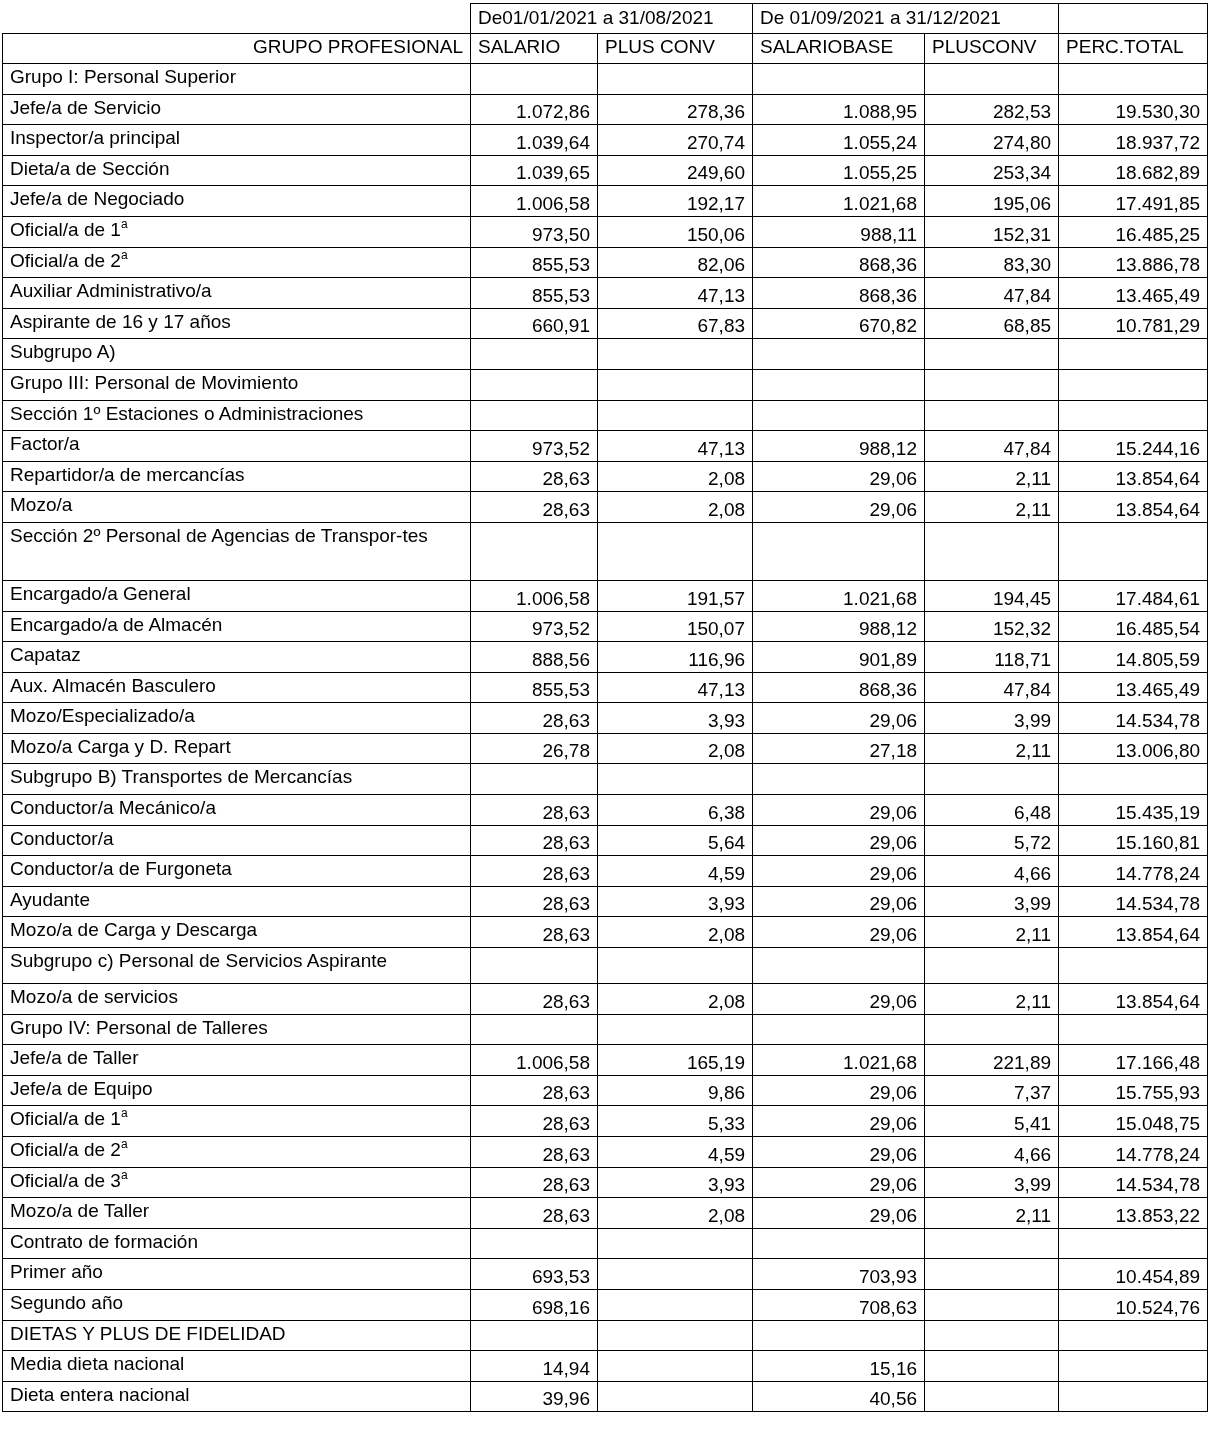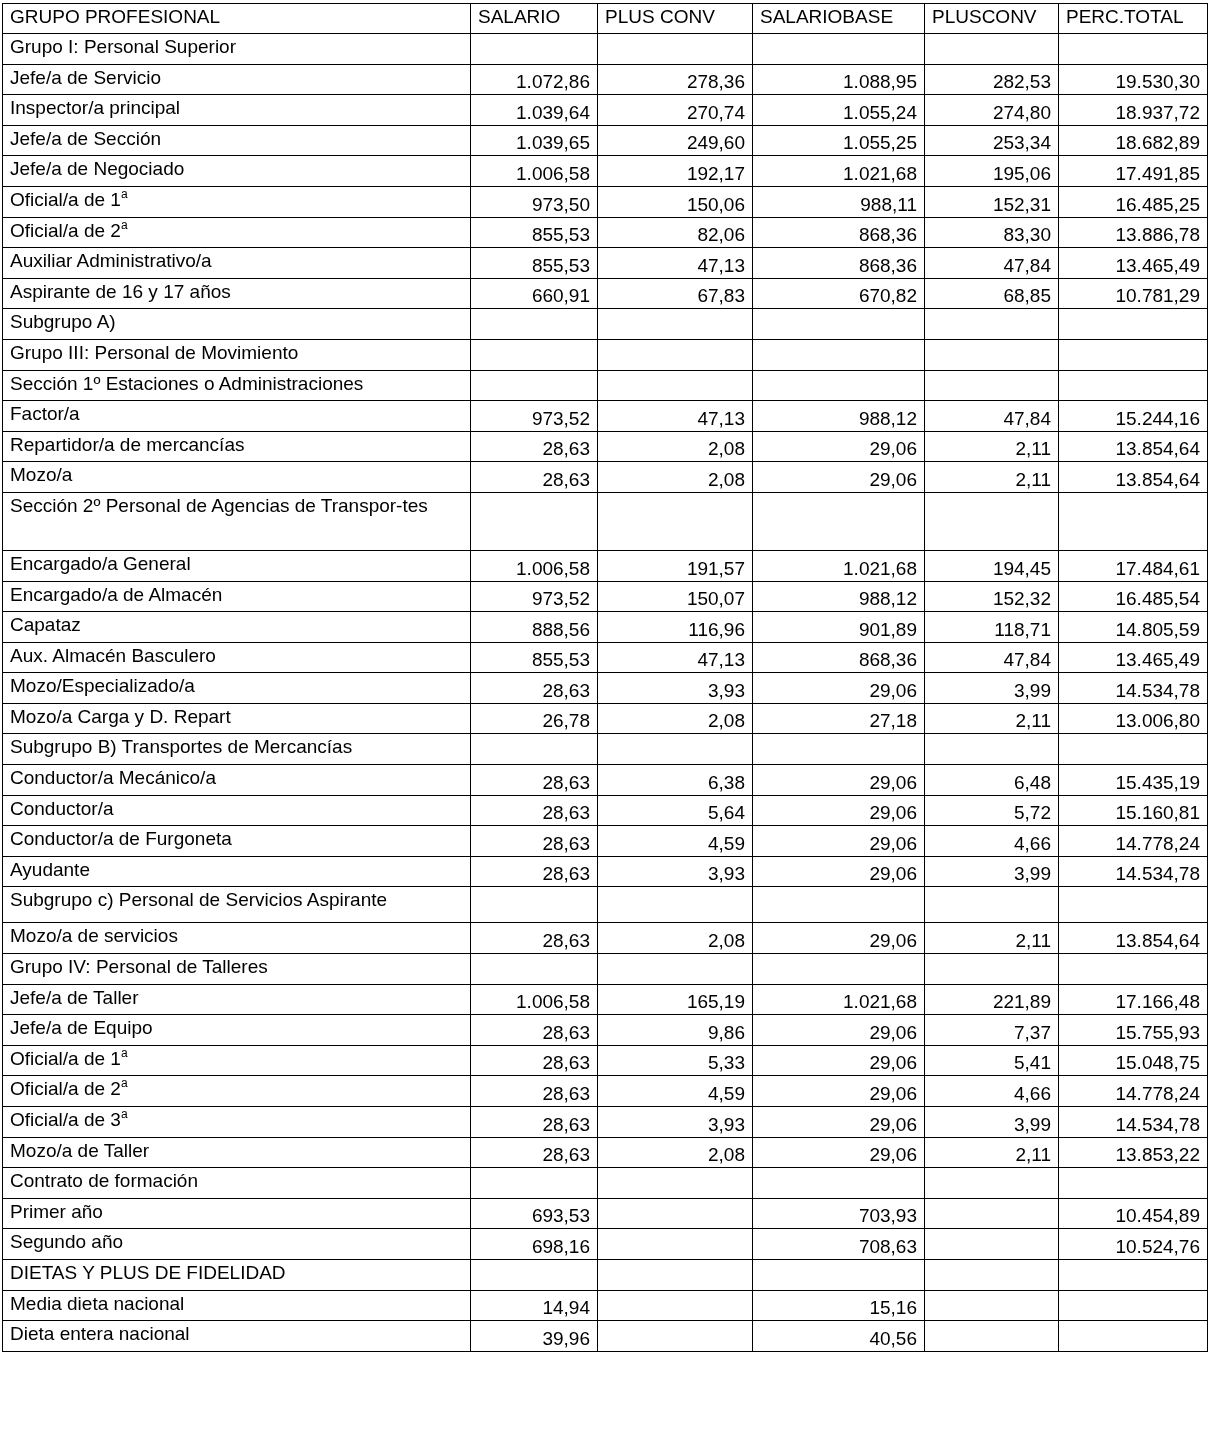--- a/index.html
+++ b/index.html
@@ -12,37 +12,43 @@
   table.sal td.gray-left { border-left-color: #808080; }
   col.c0 { width: 468px; } col.c1 { width: 127px; } col.c2 { width: 155px; }
   col.c3 { width: 172px; } col.c4 { width: 134px; } col.c5 { width: 149px; }
   tr.row td { height: 27.6px; }
   tr.row td.num { text-align: right; vertical-align: bottom; padding-bottom: 1px; }
   tr.row td.label { padding-top: 2px; }
   tr.tall td { height: 55px; }
   tr.tall td.label { white-space: normal; text-align: justify; text-align-last: left; }
   tr.hdr1 td { height: 26px; padding-top: 3px; }
   tr.hdr2 td { height: 27px; padding-top: 2px; }
-  tr.hdr2 td.center { text-align: left; }
+  tr.hdr2 td.center { text-align: right; }
   tr.hdr1 td.top-open { border-top: none; border-left: none; }
   sup { font-size: 12px; vertical-align: 8px; line-height: 0; }
 </style>
 </head>
 <body>
 
 <table class="sal">
   <colgroup>
     <col class="c0">
       <col class="c1">
       <col class="c2">
       <col class="c3">
       <col class="c4">
       <col class="c5">
   </colgroup>
   <thead>
+    <tr class="hdr1">
+      <td class="top-open"></td>
+      <td colspan="2">De01/01/2021 a 31/08/2021</td>
+      <td colspan="2">De 01/09/2021 a 31/12/2021</td>
+      <td></td>
+    </tr>
     <tr class="hdr2">
       <td class="center">GRUPO PROFESIONAL</td>
       <td>SALARIO</td>
       <td>PLUS CONV</td>
       <td>SALARIOBASE</td>
       <td class="gray-left">PLUSCONV</td>
       <td class="gray-left">PERC.TOTAL</td>
     </tr>
   </thead>
   <tbody id="tbody">
@@ -64,21 +70,21 @@
       </tr>
       <tr class="row">
         <td class="label"><span>Inspector/a principal</span></td>
         <td class="num">1.039,64</td>
         <td class="num">270,74</td>
         <td class="num">1.055,24</td>
         <td class="num gray-left">274,80</td>
         <td class="num gray-left">18.937,72</td>
       </tr>
       <tr class="row">
-        <td class="label"><span>Jefe/a de Sección</span></td>
+        <td class="label"><span>Dieta/a de Sección</span></td>
         <td class="num">1.039,65</td>
         <td class="num">249,60</td>
         <td class="num">1.055,25</td>
         <td class="num gray-left">253,34</td>
         <td class="num gray-left">18.682,89</td>
       </tr>
       <tr class="row">
         <td class="label"><span>Jefe/a de Negociado</span></td>
         <td class="num">1.006,58</td>
         <td class="num">192,17</td>
@@ -255,20 +261,28 @@
         <td class="num gray-left">14.778,24</td>
       </tr>
       <tr class="row">
         <td class="label"><span>Ayudante</span></td>
         <td class="num">28,63</td>
         <td class="num">3,93</td>
         <td class="num">29,06</td>
         <td class="num gray-left">3,99</td>
         <td class="num gray-left">14.534,78</td>
       </tr>
+      <tr class="row">
+        <td class="label"><span>Mozo/a de Carga y Descarga</span></td>
+        <td class="num">28,63</td>
+        <td class="num">2,08</td>
+        <td class="num">29,06</td>
+        <td class="num gray-left">2,11</td>
+        <td class="num gray-left">13.854,64</td>
+      </tr>
       <tr class="row" style="height: 36px;">
         <td class="label"><span>Subgrupo c) Personal de Servicios Aspirante</span></td>
         <td class="num"></td>
         <td class="num"></td>
         <td class="num"></td>
         <td class="num gray-left"></td>
         <td class="num gray-left"></td>
       </tr>
       <tr class="row">
         <td class="label"><span>Mozo/a de servicios</span></td>

